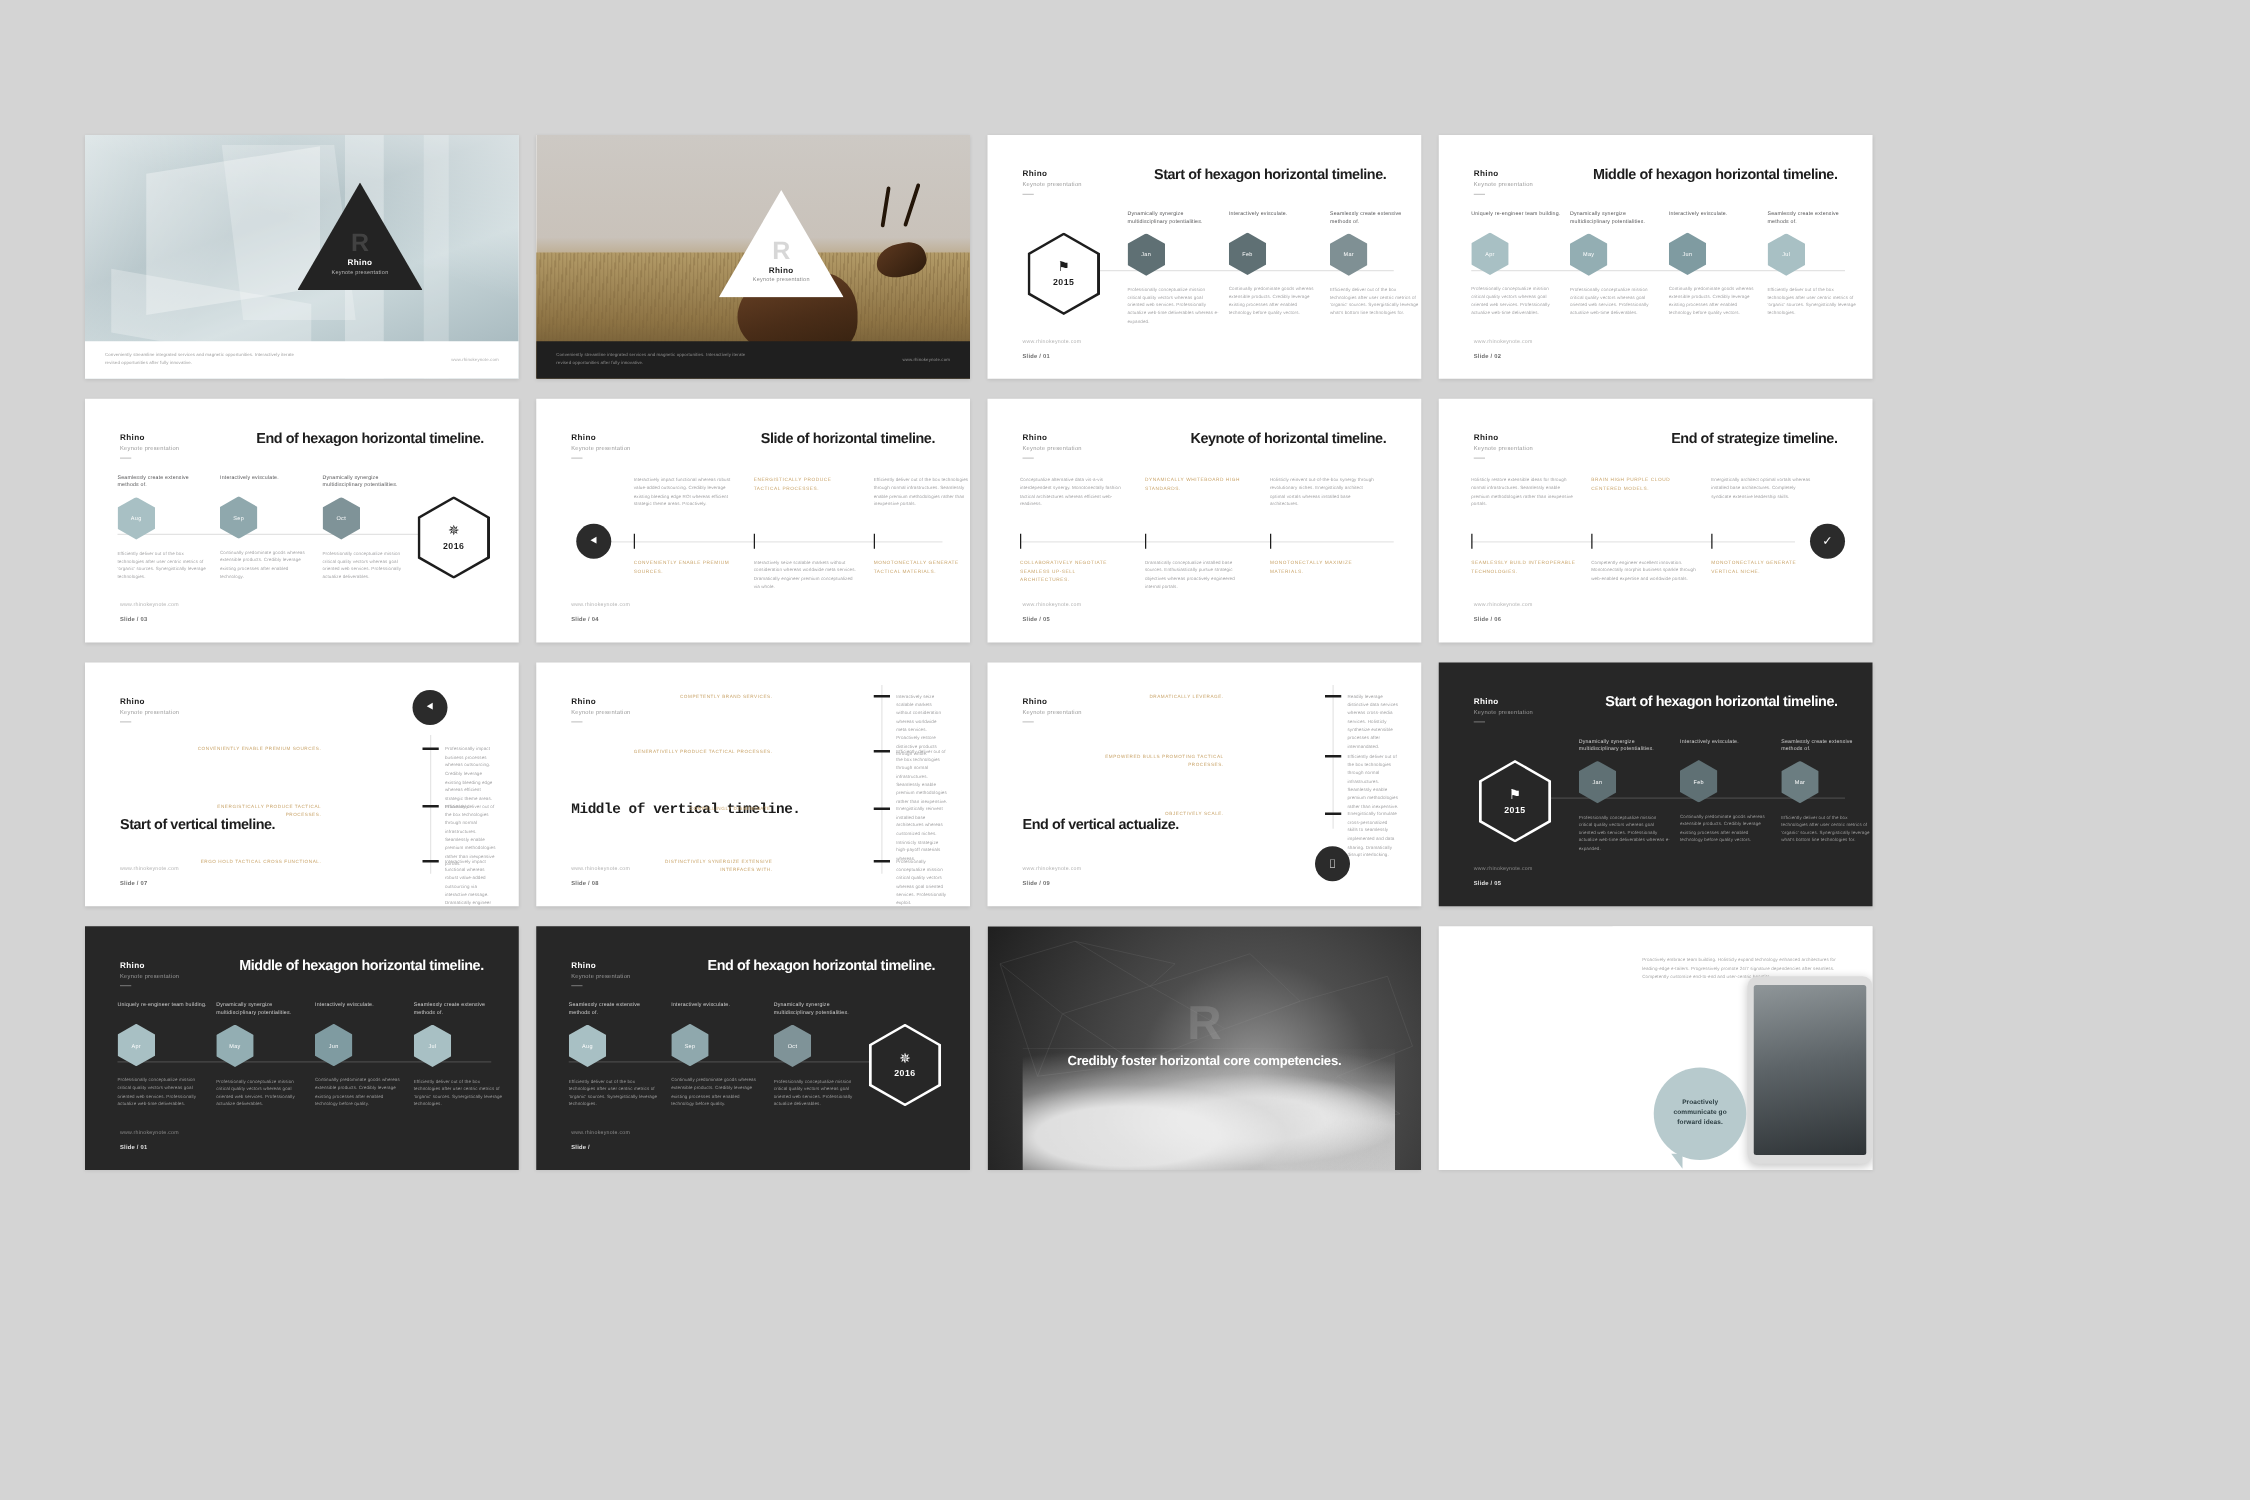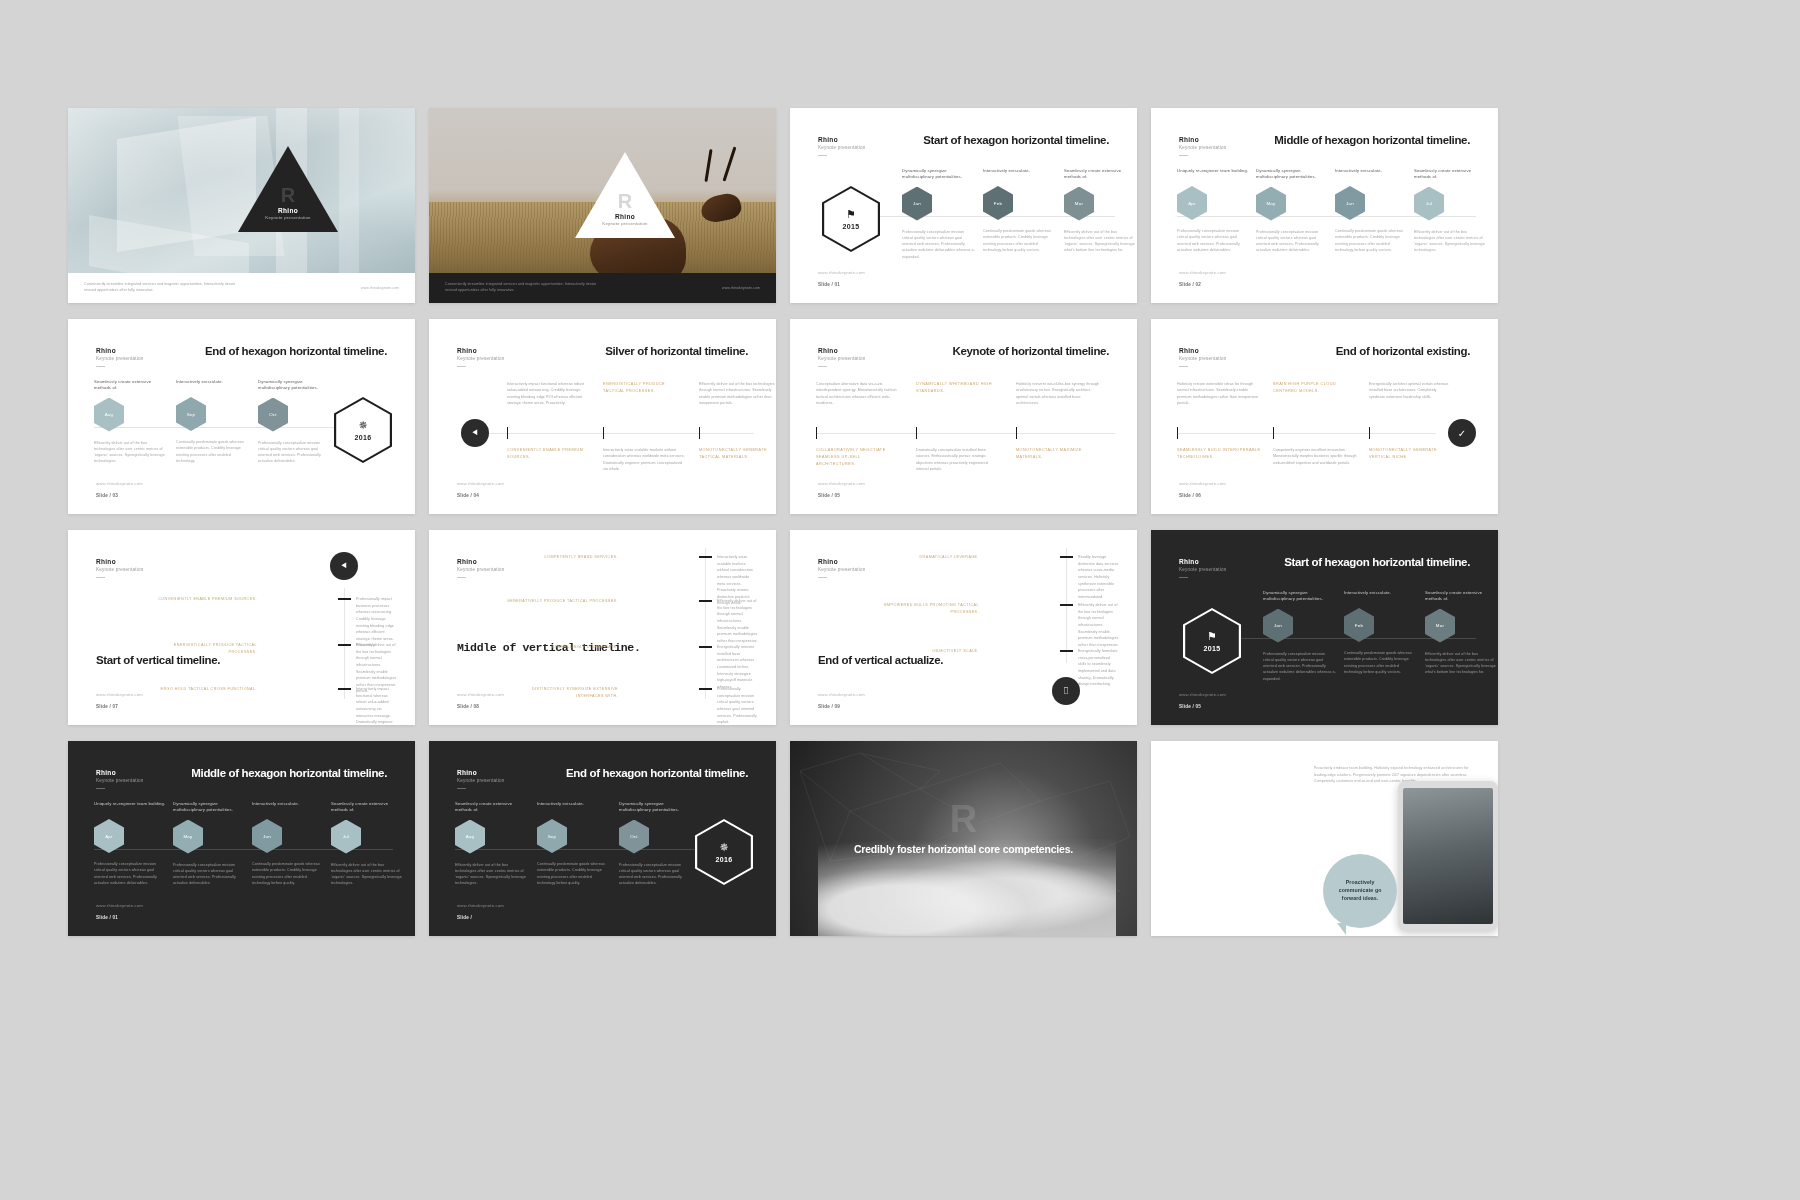--- a/index.html
+++ b/index.html
@@ -372,21 +372,21 @@
       <div class="num">Slide / 03</div>
     </div>
   </div>
 
   <div class="slide">
     <div class="brand">
       <div class="bname">Rhino</div>
       <div class="bsub">Keynote presentation</div>
       <div class="brule"></div>
     </div>
-    <div class="stitle">Silver of horizontal timeline.</div>
+    <div class="stitle">Slide of horizontal timeline.</div>
     <div class="htl">
       <div class="axis" style="left:32px;"></div>
       <div class="circbtn" style="left:6px;top:38px;">⯇</div>
       <div class="tcol" style="left:52px;">
         <div class="tabove">Interactively impact functional whereas robust value-added outsourcing. Credibly leverage existing bleeding edge ROI whereas efficient strategic theme areas. Proactively.</div>
         <div class="tick"></div>
         <div class="tbelow accent">CONVENIENTLY ENABLE PREMIUM SOURCES.</div>
       </div>
       <div class="tcol" style="left:148px;">
         <div class="tabove accent">ENERGISTICALLY PRODUCE TACTICAL PROCESSES.</div>
@@ -435,21 +435,21 @@
       <div class="num">Slide / 05</div>
     </div>
   </div>
 
   <div class="slide">
     <div class="brand">
       <div class="bname">Rhino</div>
       <div class="bsub">Keynote presentation</div>
       <div class="brule"></div>
     </div>
-    <div class="stitle">End of horizontal existing.</div>
+    <div class="stitle">End of strategize timeline.</div>
     <div class="htl">
       <div class="axis" style="left:0;right:40px;"></div>
       <div class="tcol" style="left:0px;">
         <div class="tabove">Holisticly restore extensible ideas for through normal infrastructures. Seamlessly enable premium methodologies rather than inexpensive portals.</div>
         <div class="tick"></div>
         <div class="tbelow accent">SEAMLESSLY BUILD INTEROPERABLE TECHNOLOGIES.</div>
       </div>
       <div class="tcol" style="left:96px;">
         <div class="tabove accent">BRAIN HIGH PURPLE CLOUD CENTERED MODELS.</div>
         <div class="tick"></div>

